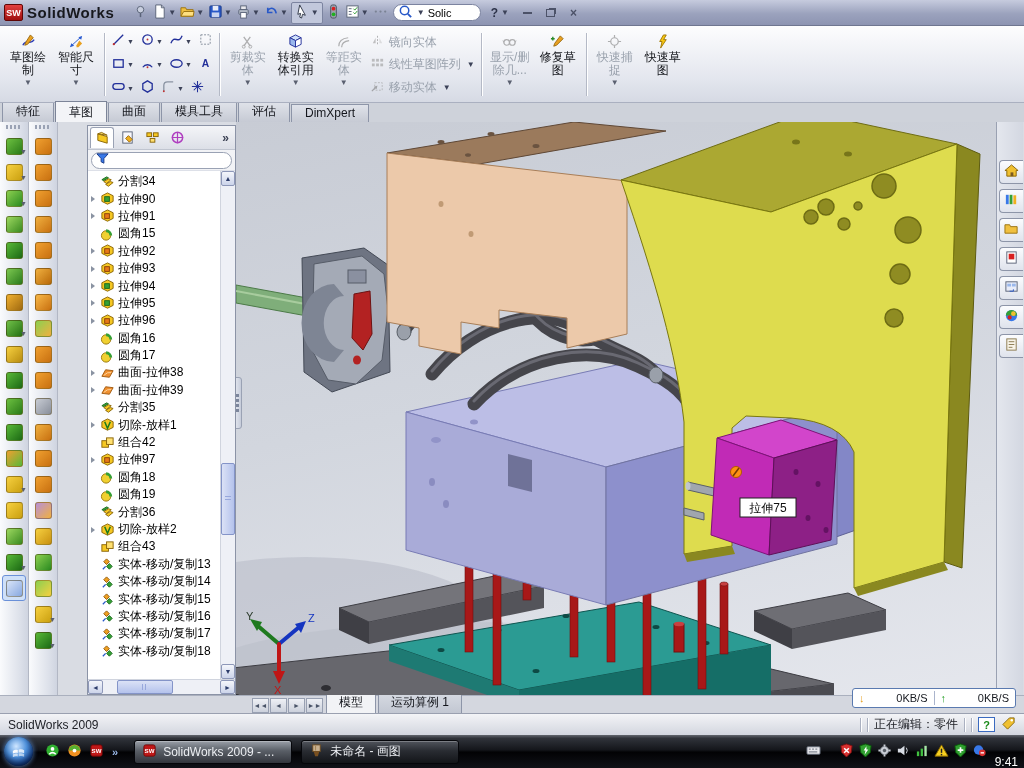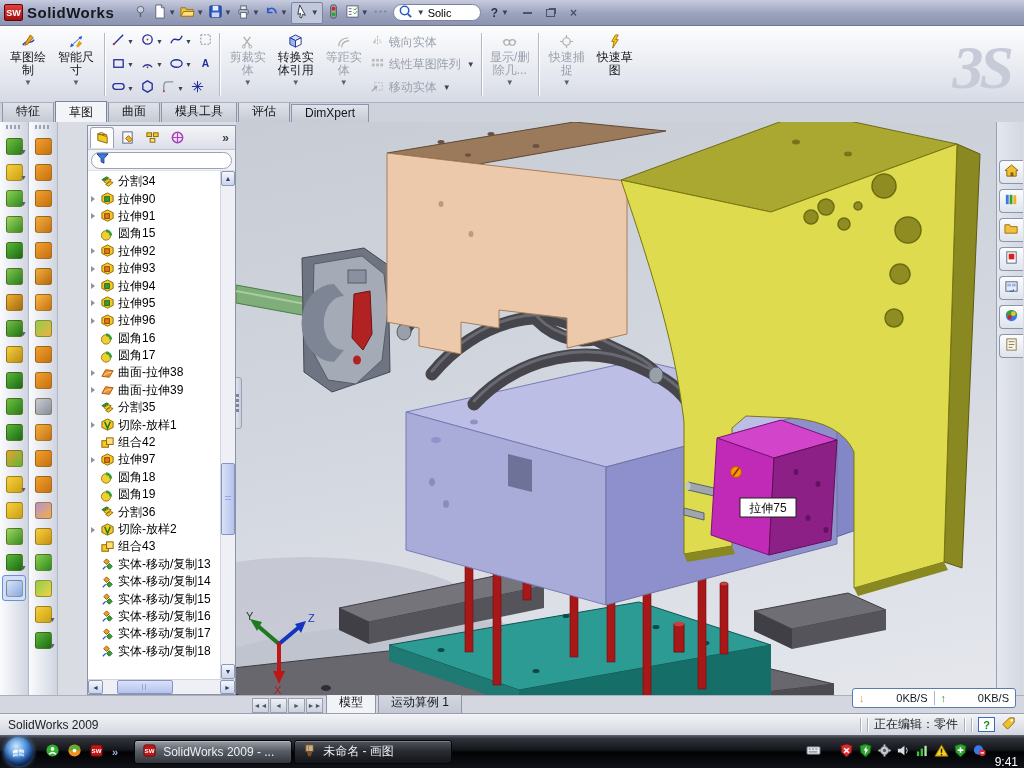--- a/index.html
+++ b/index.html
@@ -136,21 +136,21 @@
 
   
   #taskbar { height:33px; background:linear-gradient(#62666e 0%,#30333a 10%,#14161b 45%,#020204 52%,#101218 100%);
     display:flex; align-items:center; padding:0 6px 0 4px; }
   #orb { width:29px; height:29px; border-radius:50%; flex:none;
     background:radial-gradient(circle at 42% 32%,#cfe6ff,#4f92dd 40%,#14418f 72%,#071f4c);
     box-shadow:0 0 4px 1px rgba(110,170,255,.5), inset 0 -3px 6px rgba(0,0,0,.5);
     display:flex; align-items:center; justify-content:center; }
   #quicklaunch { display:flex; align-items:center; gap:7px; margin:0 6px 0 12px; }
   #ql-chevron { color:#9ab8e8; font-weight:bold; font-size:11px; margin-left:2px; }
-  #tasks { display:flex; gap:2px; margin-left:16px; }
+  #tasks { display:flex; gap:9px; margin-left:16px; }
   .taskbtn { width:158px; height:24px; border-radius:3px; border:1px solid #05060a; display:flex; align-items:center;
     gap:6px; padding:0 7px; color:#eceef2; font-size:12px;
     background:linear-gradient(#51555d,#292c32 45%,#131519); box-shadow:inset 0 1px 0 rgba(255,255,255,.25); }
   .taskbtn.active { background:linear-gradient(#9aa0a9,#595e66 45%,#33363d); }
   .taskbtn .tlbl { overflow:hidden; white-space:nowrap; text-overflow:ellipsis; }
   #tray { margin-left:auto; display:flex; align-items:center; gap:4px; }
   #clock { color:#fff; font-size:12px; margin-left:8px; text-shadow:0 1px 2px #000;margin-top:20px; }
 
   
   #speed-overlay { position:absolute; left:852px; top:688px; width:164px; height:20px; background:#fff;
@@ -260,21 +260,20 @@
           <div class="bar"></div>
         </div>
       <div class="wc">
           <div class="rest"></div>
         </div>
       <div class="wc">×</div>
     </div>
   </div>
 
   <div id="commandbar">
-    <div id="watermark">3S</div>
   <div class="bigbtn">
         <div class="bicon">
           <svg viewBox="0 0 16 16" width="15" height="15">
             <path d="M2,12 C6,4 10,13 14,6" stroke="#2a3bb8" fill="none" stroke-width="1.5"></path>
             <polygon points="10,1 13,4 7,11 4,12 5,9" fill="#e8a020" stroke="#9a6a10"></polygon>
           </svg>
         </div>
         <div class="lbl">草图绘制</div>
         <div class="barrow">▼</div>
       </div>
@@ -441,20 +440,29 @@
       <div class="bigbtn dis">
         <div class="bicon">
           <svg viewBox="0 0 16 16" width="15" height="15">
             <circle cx="5" cy="9" r="3" fill="none" stroke="#6a7482" stroke-width="1.3"></circle>
             <circle cx="11" cy="9" r="3" fill="none" stroke="#6a7482" stroke-width="1.3"></circle>
             <path d="M8,9 q0,-2 -0.01,0 M2,9 L1,7 M14,9 L15,7" stroke="#6a7482" fill="none"></path>
           </svg>
         </div>
         <div class="lbl">显示/删除几...</div>
         <div class="barrow">▼</div>
+      </div>
+      <div class="bigbtn">
+        <div class="bicon">
+          <svg viewBox="0 0 16 16" width="15" height="15">
+            <polygon points="11,2 14,5 7,12 4,13 5,10" fill="#e8a020" stroke="#9a6a10"></polygon>
+            <path d="M3,3 L3,7 M1,5 L5,5" stroke="#2a8a2a" stroke-width="1.5"></path>
+          </svg>
+        </div>
+        <div class="lbl">修复草图</div>
       </div>
       <div class="cm-sep"></div>
       <div class="bigbtn dis">
         <div class="bicon">
           <svg viewBox="0 0 16 16" width="15" height="15">
             <circle cx="8" cy="8" r="4" fill="none" stroke="#6a7482" stroke-width="1.3"></circle>
             <path d="M8,1 L8,4 M8,12 L8,15 M1,8 L4,8 M12,8 L15,8" stroke="#6a7482" stroke-width="1.3"></path>
           </svg>
         </div>
         <div class="lbl">快速捕捉</div>

